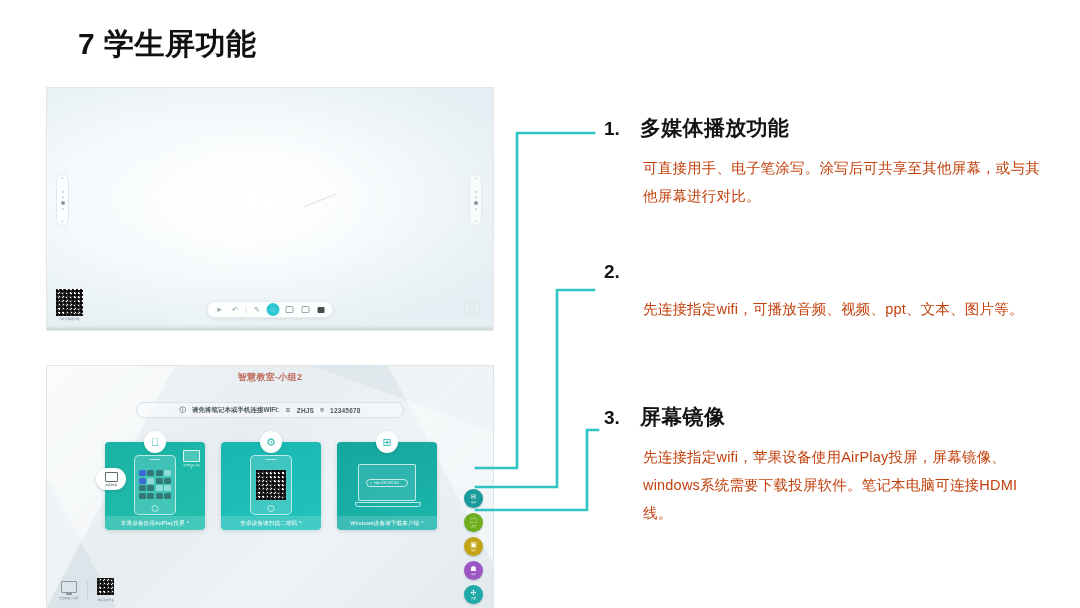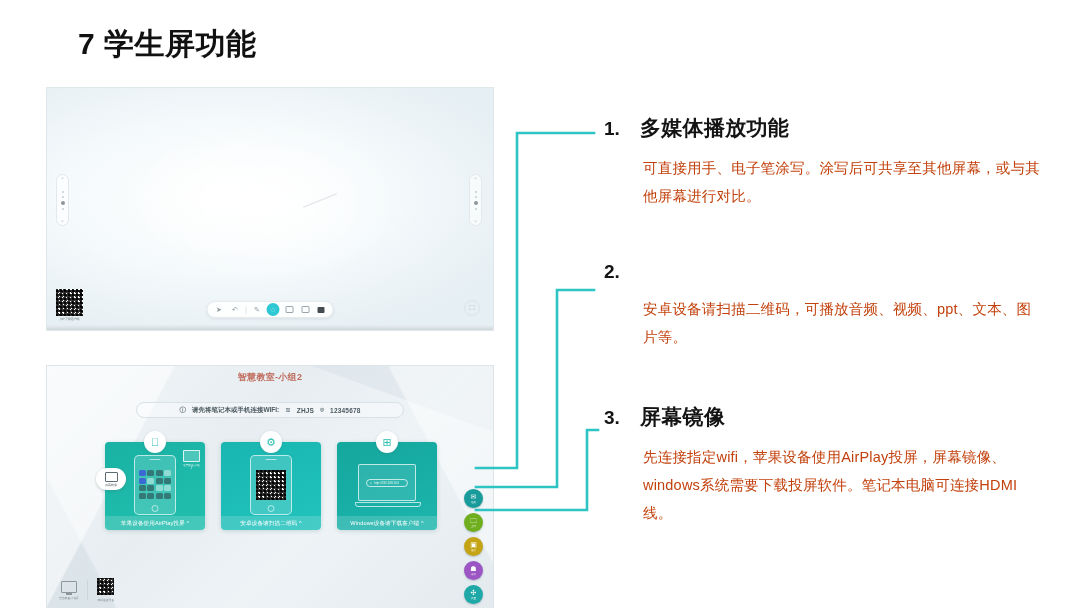--- a/index.html
+++ b/index.html
@@ -736,21 +736,21 @@
     <span class="num">1.</span>
     <span class="title">多媒体播放功能</span>
   </div>
   <div class="body">可直接用手、电子笔涂写。涂写后可共享至其他屏幕，或与其他屏幕进行对比。</div>
 </div>
 
 <div class="feature f2">
   <div class="head">
     <span class="num">2.</span>
   </div>
-  <div class="body">安卓设备请扫描二维码，可播放音频、视频、ppt、文本、图片等。</div>
+  <div class="body">先连接指定wifi，可播放音频、视频、ppt、文本、图片等。</div>
 </div>
 
 <div class="feature f3">
   <div class="head">
     <span class="num">3.</span>
     <span class="title">屏幕镜像</span>
   </div>
   <div class="body">先连接指定wifi，苹果设备使用AirPlay投屏，屏幕镜像、windows系统需要下载投屏软件。笔记本电脑可连接HDMI线。</div>
 </div>
 

